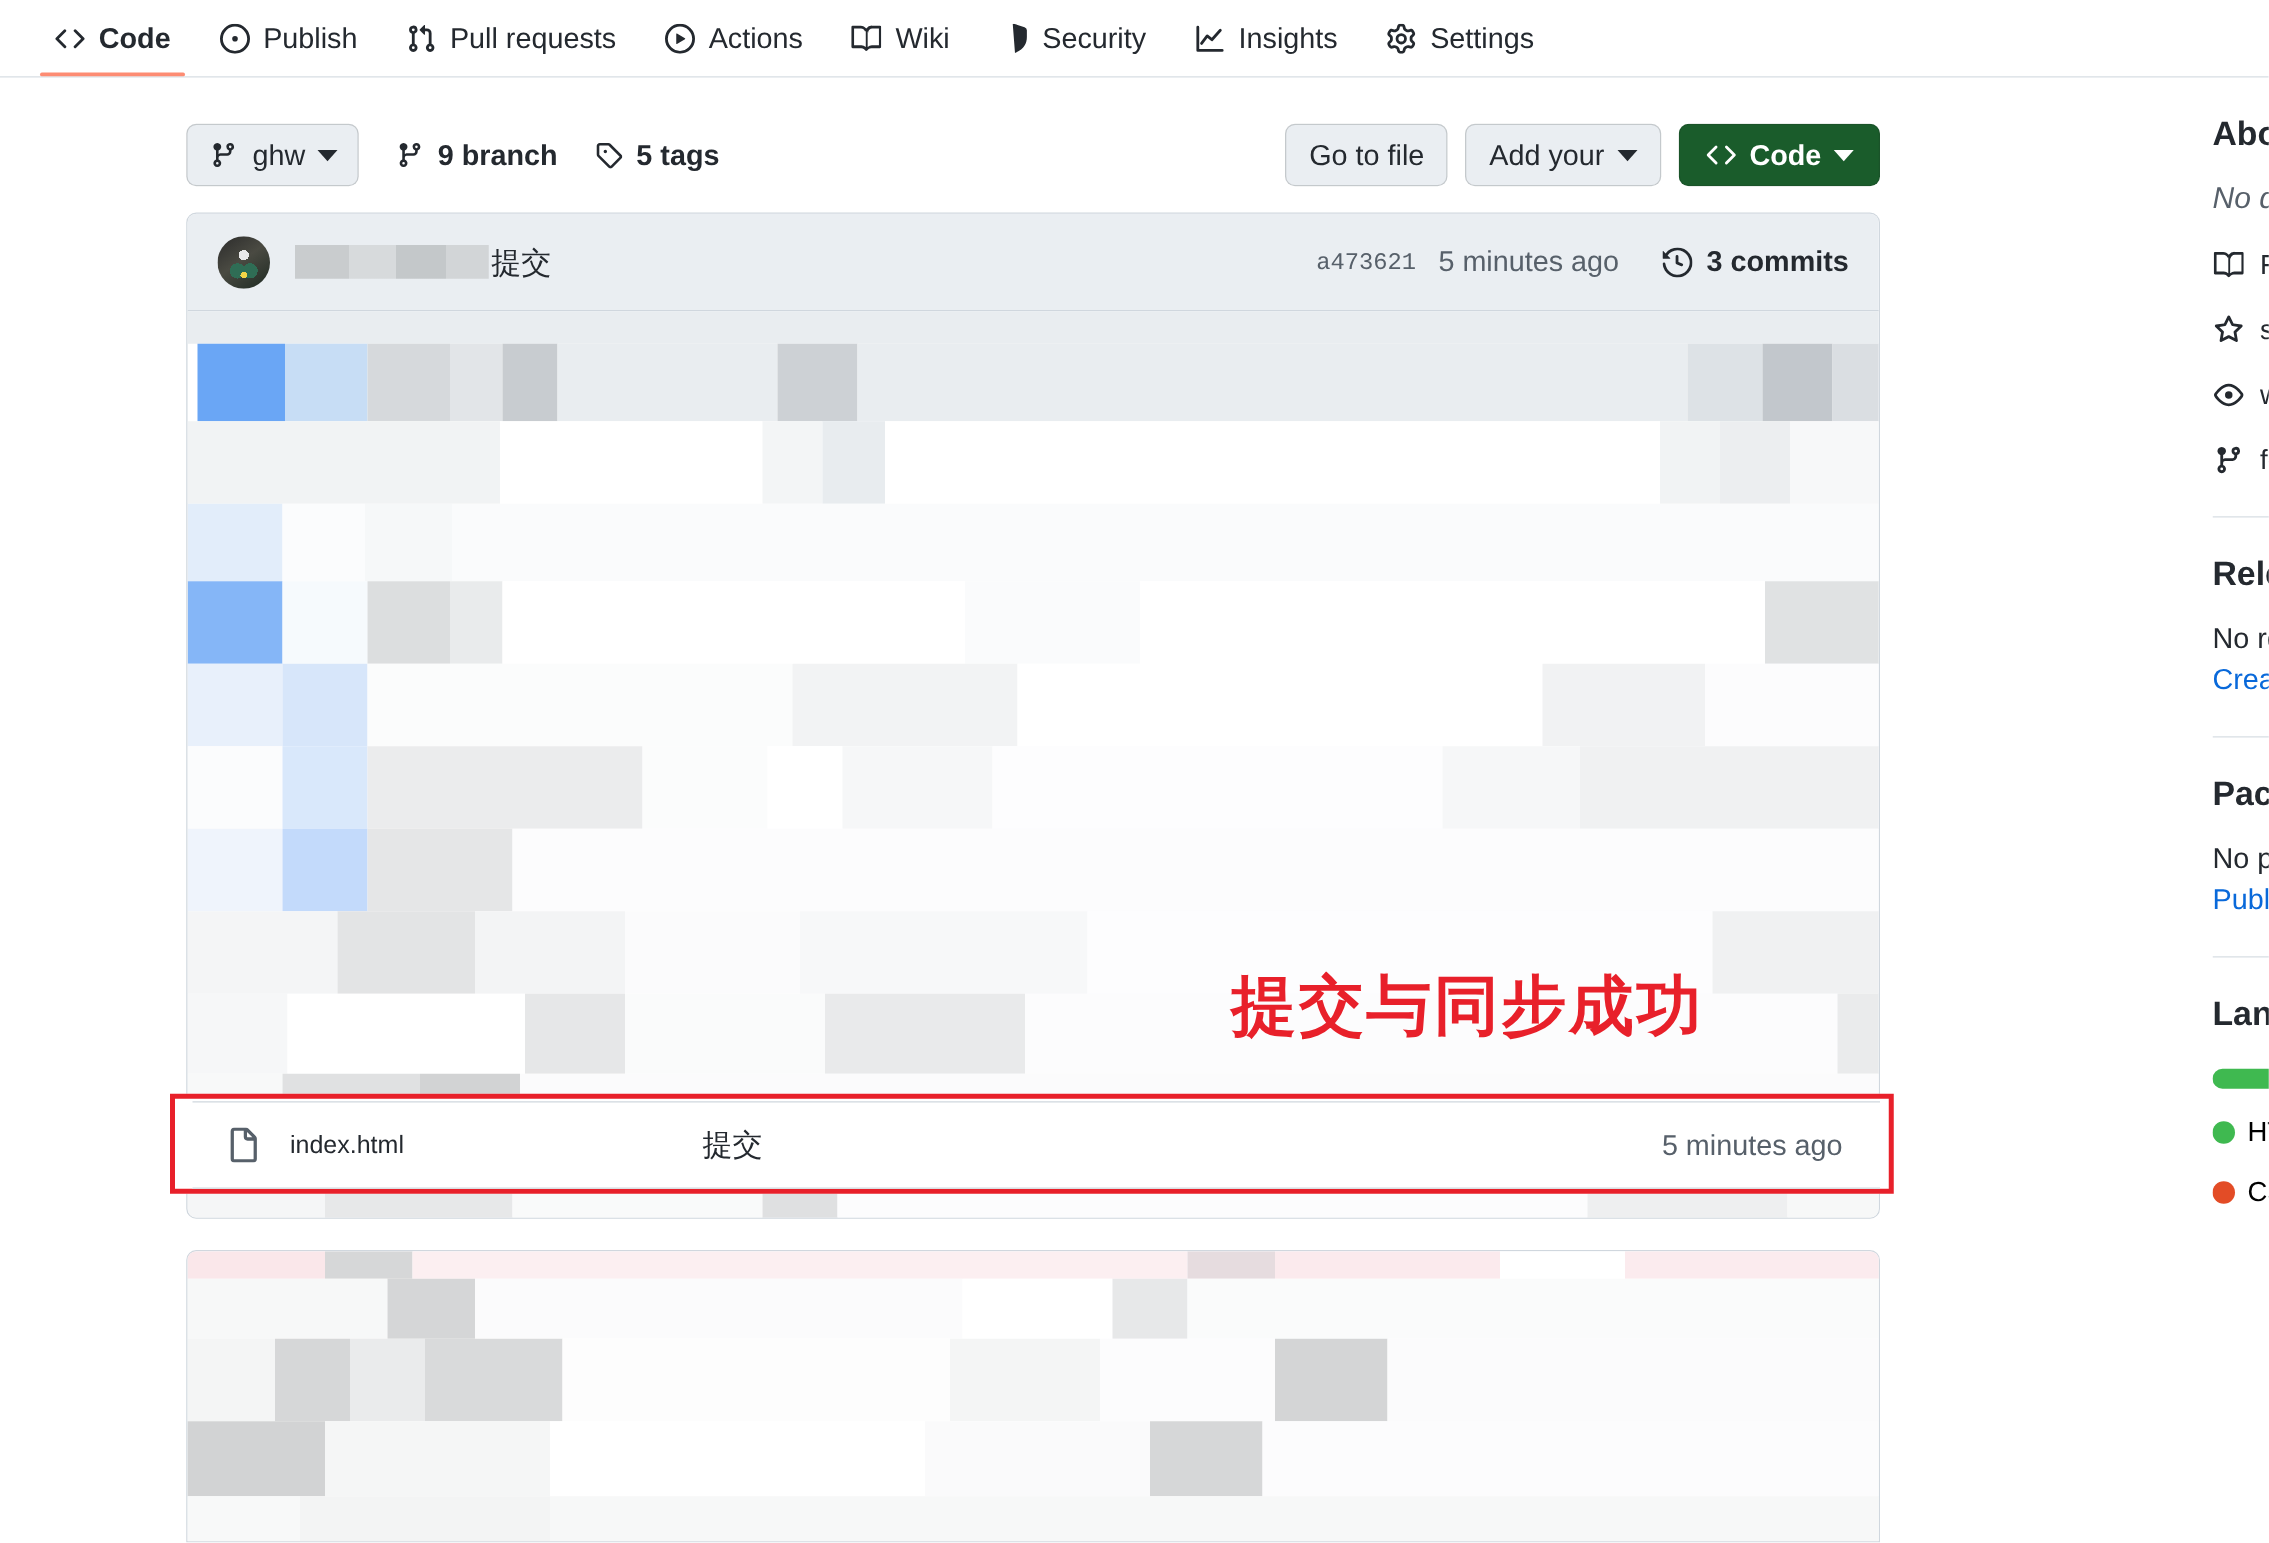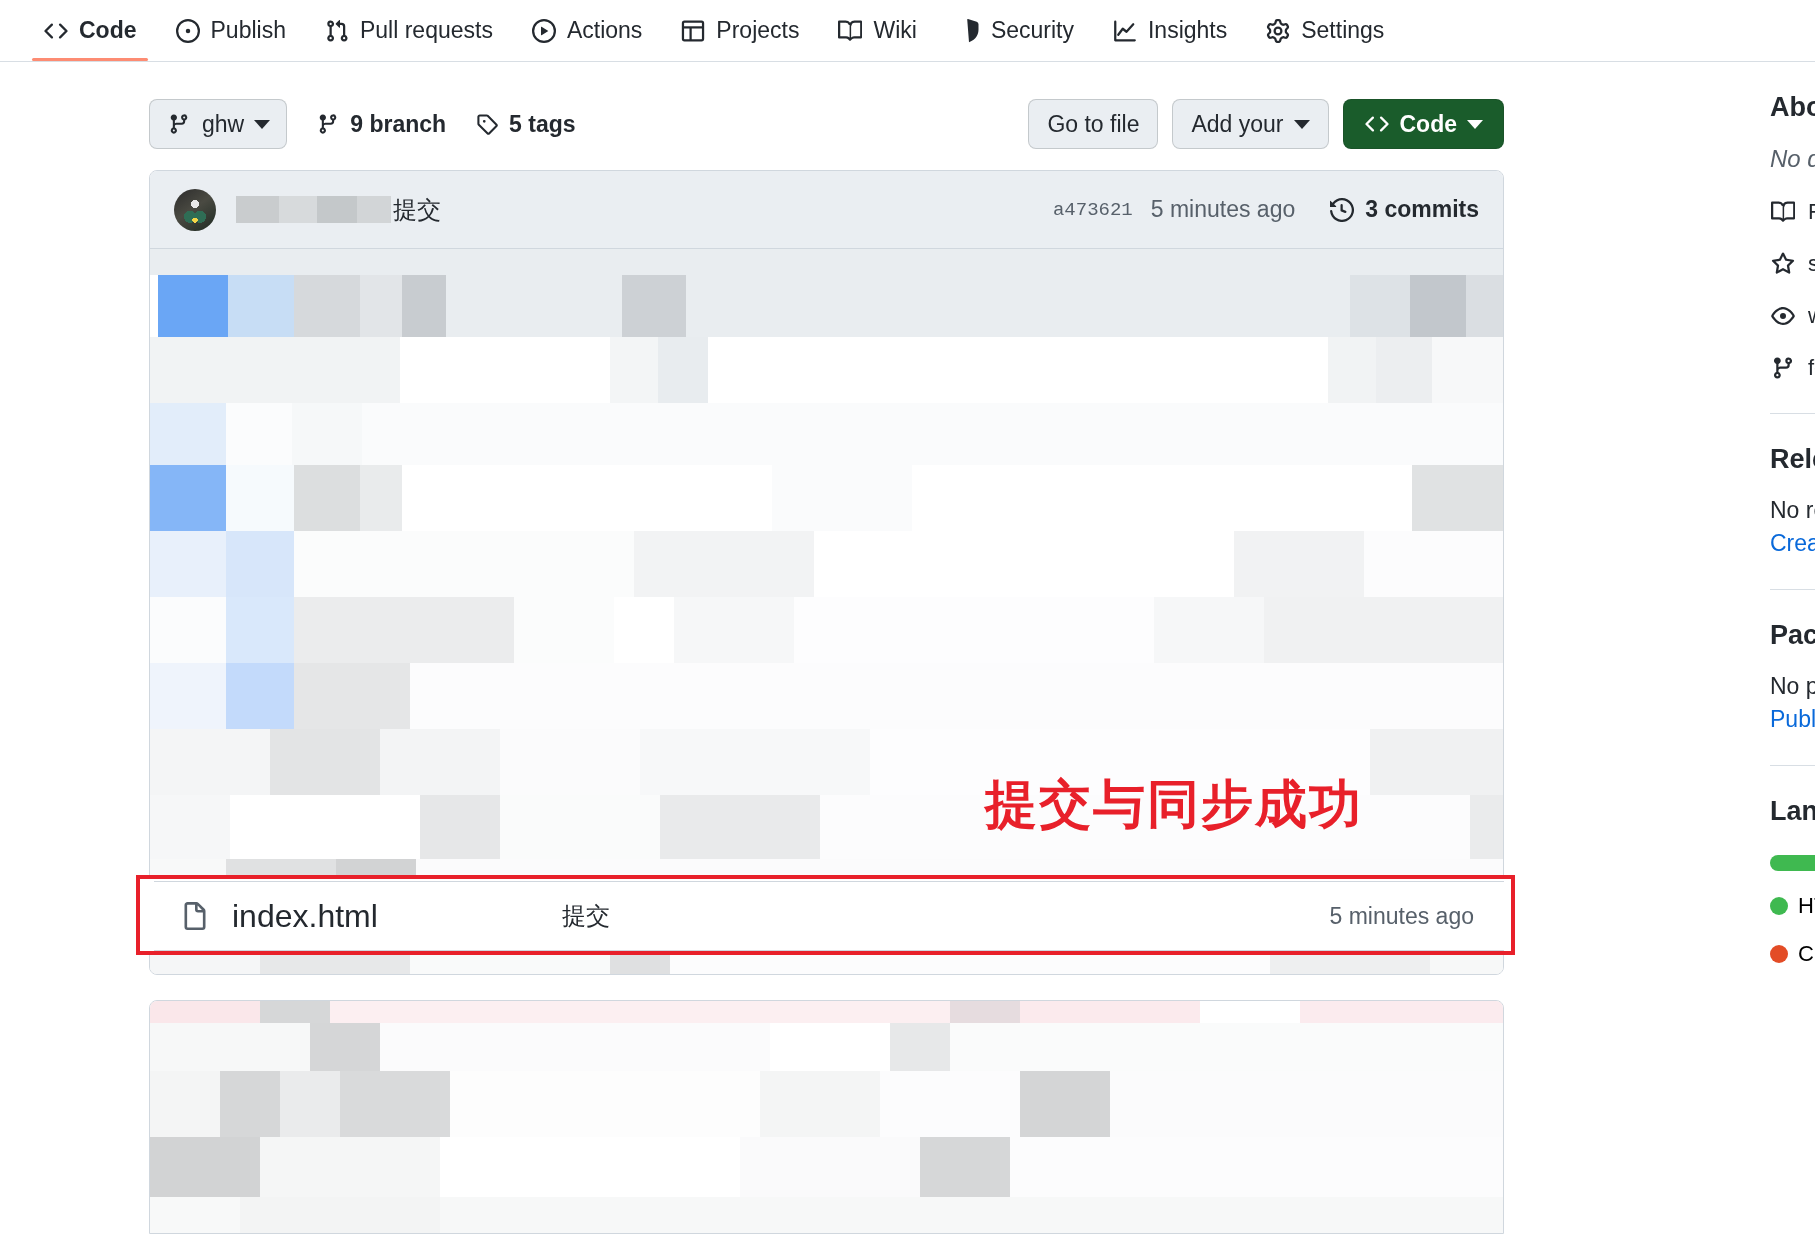--- a/index.html
+++ b/index.html
@@ -192,21 +192,21 @@
     left: 14px; top: 2px;
     width: 1350px; height: 70px;
     display: flex;
     align-items: center;
     border-top: 1px solid #d0d7de;
     border-bottom: 1px solid #d0d7de;
     background: #ffffff;
   }
   .file-icon { width: 30px; display:flex; align-items:center; justify-content:center; margin-left: 26px; flex:none; }
   .file-name {
-    font-size: 32px;
+    font-size: 20px;
     color: #24292f;
     margin-left: 22px;
     width: 330px;
   }
   .file-commit-msg {
     font-size: 24px;
     color: #24292f;
   }
   .file-time {
     margin-left: auto;
@@ -347,30 +347,20 @@
 
     <div class="nav-item">
       <span class="nav-icon">
         <svg width="24" height="24" viewBox="0 0 16 16" fill="#24292f">
             <path d="M8 0a8 8 0 100 16A8 8 0 008 0zM1.5 8a6.5 6.5 0 1113 0 6.5 6.5 0 01-13 0zm4.879-2.773l4.264 2.559a.25.25 0 010 .428l-4.264 2.559A.25.25 0 016 10.559V5.442a.25.25 0 01.379-.215z"></path>
           </svg>
       </span>
       <span>Actions</span>
     </div>
 
-    <div class="nav-item">
-      <span class="nav-icon">
-        <svg width="24" height="24" viewBox="0 0 16 16" fill="none" stroke="#24292f" stroke-width="1.5">
-            <rect x="1.3" y="1.8" width="13.4" height="12.4" rx="1"></rect>
-            <line x1="1.3" y1="5.6" x2="14.7" y2="5.6"></line>
-            <line x1="6.4" y1="5.6" x2="6.4" y2="14.2"></line>
-          </svg>
-      </span>
-      <span>Projects</span>
-    </div>
 
     <div class="nav-item">
       <span class="nav-icon">
         <svg width="24" height="24" viewBox="0 0 16 16" fill="#24292f">
             <path d="M0 1.75A.75.75 0 01.75 1h4.253c1.227 0 2.317.59 3 1.501A3.743 3.743 0 0111.006 1h4.245a.75.75 0 01.75.75v10.5a.75.75 0 01-.75.75h-4.507a2.25 2.25 0 00-1.591.659l-.622.621a.75.75 0 01-1.06 0l-.622-.621A2.25 2.25 0 005.258 13H.75a.75.75 0 01-.75-.75V1.75zm8.75 2.25v8.344a3.75 3.75 0 012.256-.844h3.757V2.5h-3.495a2.25 2.25 0 00-2.25 2.25zm-1.5 0A2.25 2.25 0 005.003 2.5H1.5v9h3.757a3.75 3.75 0 012.493.844V4z"></path>
           </svg>
       </span>
       <span>Wiki</span>
     </div>
 

